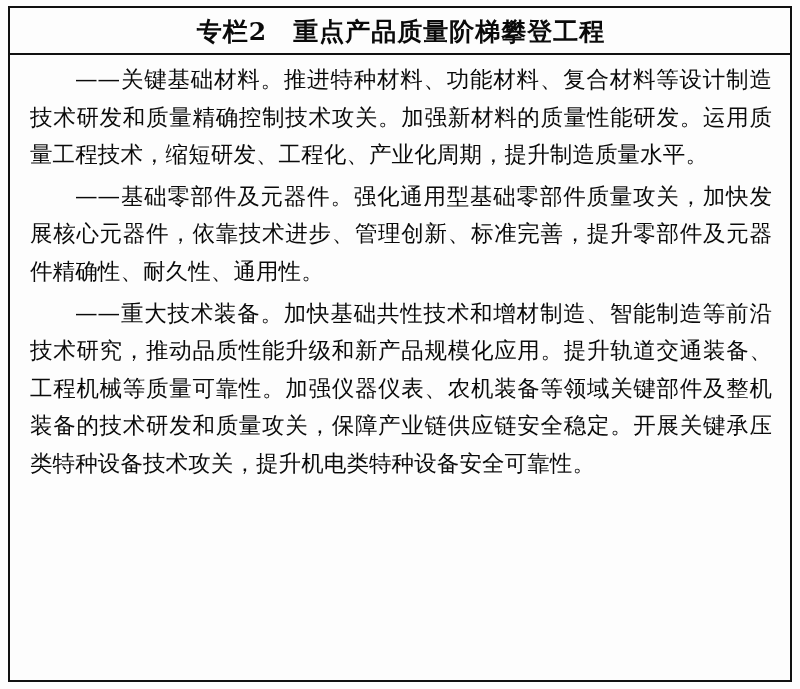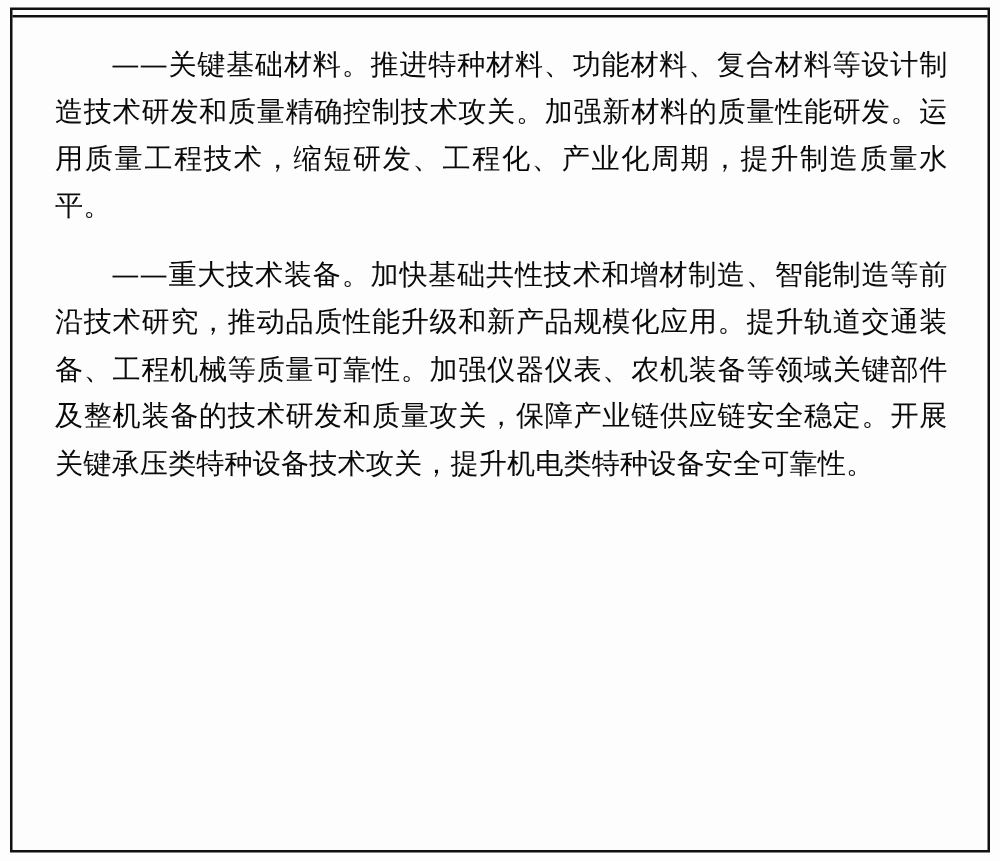--- a/index.html
+++ b/index.html
@@ -54,40 +54,42 @@
   }
   .rule {
     height: 0;
     border-top: 2px solid #111;
     margin: 0 -14px 0 -16px;
   }
   .body-text {
     padding-top: 2px;
   }
   p.para {
-    margin: 18px;
+    margin: 4px;
     font-size: 22.5px;
     line-height: 37.6px;
     text-align: justify;
     text-justify: inter-ideograph;
     text-indent: 45px;
     letter-spacing: 0.1px;
     font-family: "DejaVu Serif", "Liberation Serif", serif;
   }
   
   p.para + p.para {
     margin-top: 0px;
   }
 </style>
 </head>
 <body>
 
 <div class="page">
   <div class="box">
     <div class="box-inner">
+      <div class="title">专栏2　重点产品质量阶梯攀登工程</div>
       <div class="rule"></div>
       <div class="body-text">
         <p class="para">——关键基础材料。推进特种材料、功能材料、复合材料等设计制造技术研发和质量精确控制技术攻关。加强新材料的质量性能研发。运用质量工程技术，缩短研发、工程化、产业化周期，提升制造质量水平。</p>
+        <p class="para">——基础零部件及元器件。强化通用型基础零部件质量攻关，加快发展核心元器件，依靠技术进步、管理创新、标准完善，提升零部件及元器件精确性、耐久性、通用性。</p>
         <p class="para">——重大技术装备。加快基础共性技术和增材制造、智能制造等前沿技术研究，推动品质性能升级和新产品规模化应用。提升轨道交通装备、工程机械等质量可靠性。加强仪器仪表、农机装备等领域关键部件及整机装备的技术研发和质量攻关，保障产业链供应链安全稳定。开展关键承压类特种设备技术攻关，提升机电类特种设备安全可靠性。</p>
       </div>
     </div>
   </div>
 </div>
 
 </body></html>

